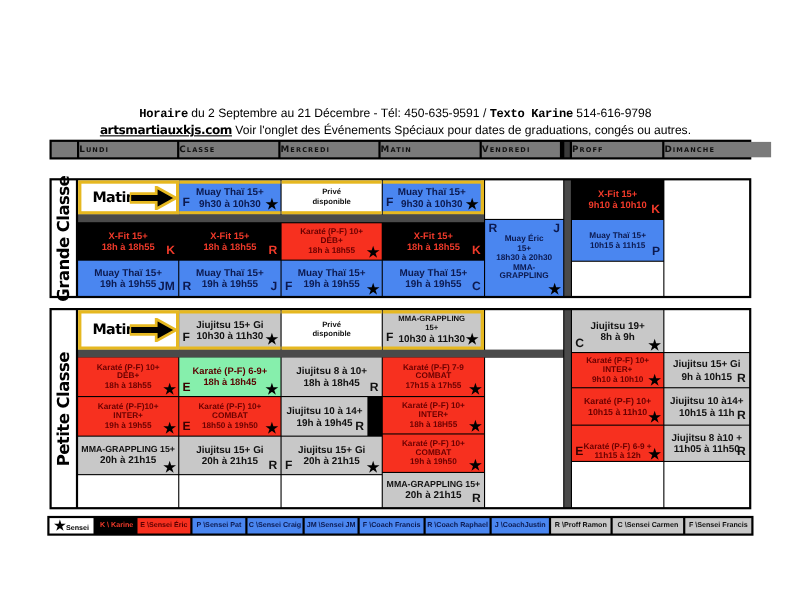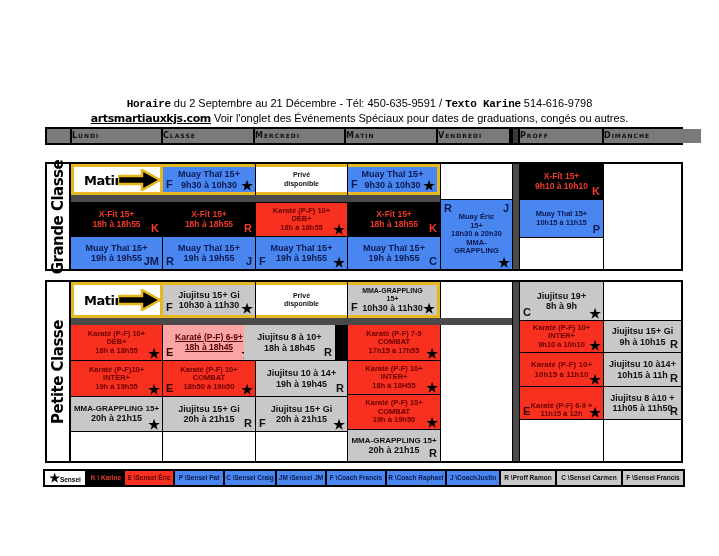--- a/index.html
+++ b/index.html
@@ -10,21 +10,21 @@
   .hdr2 { left:0; width:719px; top:112px; text-align:center; font-size:11px; color:#000; }
   .hdr2 .site { font-weight:bold; text-decoration:underline; font-family:"DejaVu Sans", sans-serif; letter-spacing:-0.4px; }
   .dayrow { left:45px; top:127px; width:638px; height:18px; background:#000; }
   .daycell { position:absolute; top:2px; height:14px; background:#7a7a7a; color:#111; font-size:8px; font-weight:bold; text-align:left; line-height:14px; letter-spacing:1px; font-variant:small-caps; font-family:"DejaVu Sans", sans-serif; }
   .block { background:#000; }
   .sidelabel { position:absolute; background:#fff; }
   .sidelabel span { position:absolute; left:50%; top:50%; transform:translate(-50%,-50%) rotate(-90deg); white-space:nowrap; font-weight:bold; font-size:15px; font-family:"DejaVu Sans", sans-serif; letter-spacing:-0.5px; }
   .cell { position:absolute; box-sizing:border-box; text-align:center; font-weight:bold; line-height:1.15; display:flex; flex-direction:column; justify-content:center; align-items:center; overflow:hidden; }
   .blue { background:#4a86f0; color:#0c1a50; font-size:9px; }
   .red { background:#f7301f; color:#6a0000; font-size:7.5px; }
-  .redbig { background:#fca5a5; color:#5a0000; font-size:8.5px;text-decoration:underline; }
+  .redbig { background:#86efac; color:#5a0000; font-size:8.5px; }
   .black { background:#000; color:#f03a2a; font-size:8.5px; }
   .grey { background:#c8c8c8; color:#111; font-size:9px; }
   .white { background:#fff; color:#111; font-size:7px; }
   .star { position:absolute; right:2px; bottom:0px; font-size:13px; color:#000; line-height:1; }
   .ini { position:absolute; font-size:11px; font-weight:bold; line-height:1; }
   .ini.bl { left:3px; bottom:2px; }
   .ini.br { right:3px; bottom:2px; }
   .ini.tl { left:3px; top:3px; }
   .ini.tr { right:3px; top:3px; }
   .black .ini { color:#f03a2a; }
@@ -231,26 +231,26 @@
   <span class="ini bl">E</span>
   <span class="star">★</span>
 </div>
 <div class="cell grey" style="left:163px;top:397px;width:92px;height:34px;">
   <span>Jiujitsu 15+ Gi</span>
   <span>20h à 21h15</span>
   <span class="ini br">R</span>
 </div>
 <div class="cell white" style="left:163px;top:432px;width:92px;height:29px;"></div>
 
-<div class="cell grey" style="left:244px;top:325px;width:91px;height:35px;">
+<div class="cell grey" style="left:256px;top:325px;width:91px;height:35px;">
   <span>Jiujitsu 8 à 10+</span>
   <span>18h à 18h45</span>
   <span class="ini br">R</span>
 </div>
-<div class="cell grey" style="left:256px;top:361px;width:91px;height:35px;">
+<div class="cell grey" style="left:256px;top:361px;width:78px;height:35px;">
   <span>Jiujitsu 10 à 14+</span>
   <span>19h à 19h45</span>
   <span class="ini br">R</span>
 </div>
 <div class="cell grey" style="left:256px;top:397px;width:91px;height:34px;">
   <span>Jiujitsu 15+ Gi</span>
   <span>20h à 21h15</span>
   <span class="ini bl">F</span>
   <span class="star">★</span>
 </div>

